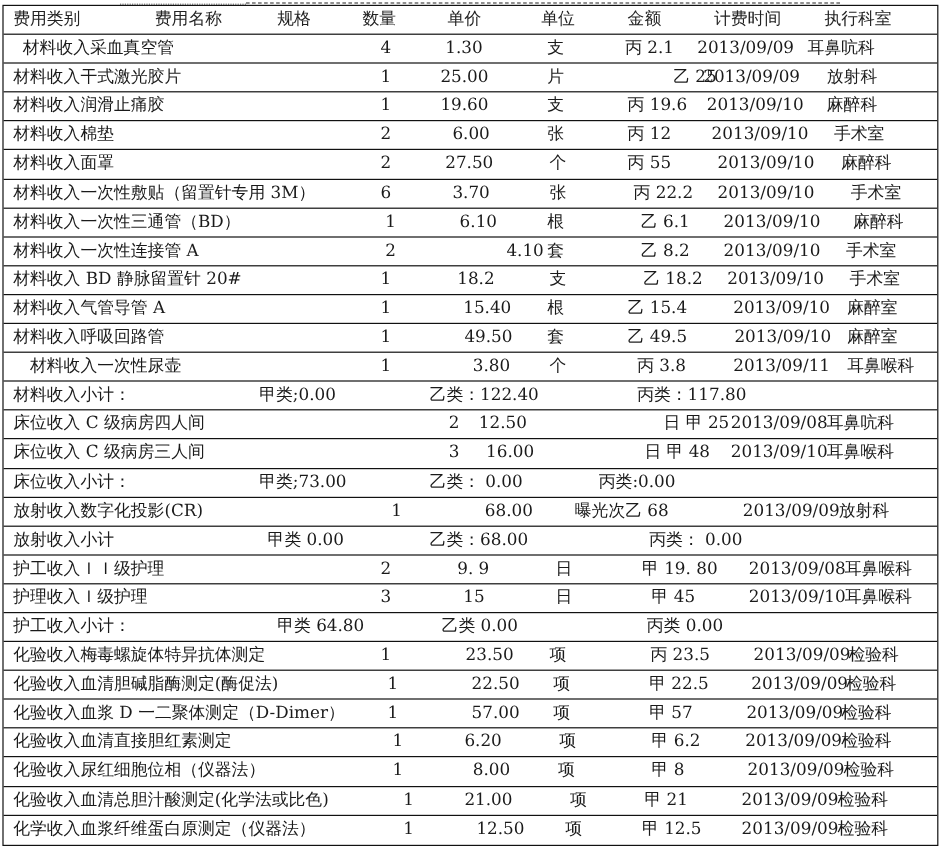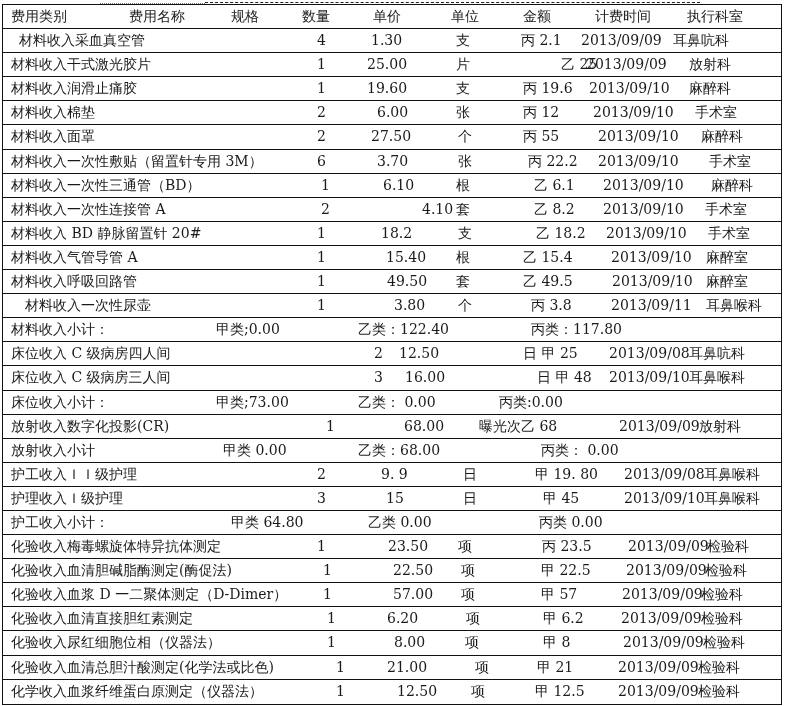--- a/index.html
+++ b/index.html
@@ -149,21 +149,21 @@
     <div class="row">
       <span class="cell" style="left: 8px;">材料收入小计：</span>
       <span class="cell" style="left: 213px;">甲类;0.00</span>
       <span class="cell" style="left: 355px;">乙类：122.40</span>
       <span class="cell" style="left: 528px;">丙类：117.80</span>
     </div>
     <div class="row">
       <span class="cell" style="left: 8px;">床位收入 C 级病房四人间</span>
       <span class="cell" style="left: 371px;">2</span>
       <span class="cell" style="left: 396px;">12.50</span>
-      <span class="cell" style="left: 520px;">日  甲 25</span>
+      <span class="cell" style="left: 550px;">日  甲 25</span>
       <span class="cell" style="left: 606px;">2013/09/08</span>
       <span class="cell" style="left: 686px;">耳鼻吭科</span>
     </div>
     <div class="row">
       <span class="cell" style="left: 8px;">床位收入 C 级病房三人间</span>
       <span class="cell" style="left: 371px;">3</span>
       <span class="cell" style="left: 402px;">16.00</span>
       <span class="cell" style="left: 534px;">日  甲 48</span>
       <span class="cell" style="left: 606px;">2013/09/10</span>
       <span class="cell" style="left: 686px;">耳鼻喉科</span>

